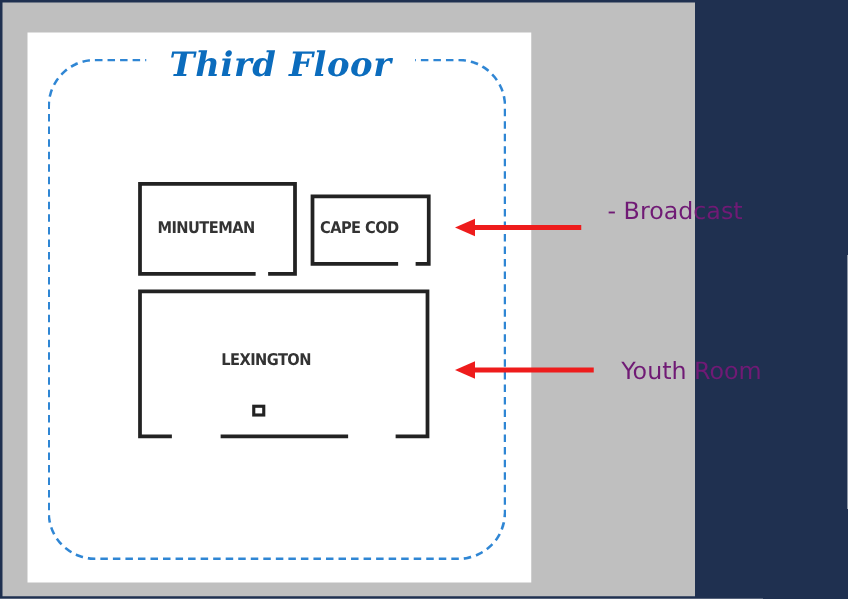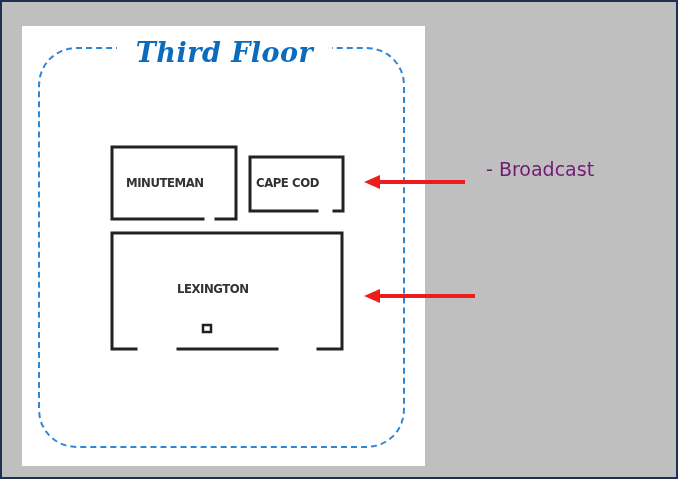--- a/index.html
+++ b/index.html
@@ -2,21 +2,21 @@
 <html><head>
   <meta charset="utf-8">
   <style>
     html, body { margin: 0; padding: 0; }
     body {
       width: 678px; height: 479px; position: relative; overflow: hidden;
       background: #1f3050;
       font-family: "Liberation Sans", sans-serif;
     }
     .slide {
-      position: absolute; left: 2px; top: 2px; width: 674px; height: 475px;
+      position: absolute; left: 2px; top: 2px; width: 554px; height: 475px;
       background: #bfbfbf;
     }
     .map-panel {
       position: absolute; left: 20px; top: 24px; width: 403px; height: 440px;
       background: #ffffff;
     }
     .floor-border {
       position: absolute; left: 16px; top: 21px; width: 367px; height: 401px;
       border: 2px dashed #2f86d4; border-radius: 38px; box-sizing: border-box;
     }
@@ -73,13 +73,14 @@
       <line x1="463" y1="180" x2="376" y2="180" stroke="#ee1c1c" stroke-width="4"></line>
       <polygon points="362,180 378,173 378,187" fill="#ee1c1c"></polygon>
     </g>
     <g>
       <line x1="473" y1="294" x2="376" y2="294" stroke="#ee1c1c" stroke-width="4"></line>
       <polygon points="362,294 378,287 378,301" fill="#ee1c1c"></polygon>
     </g>
   </svg>
 
   <div class="annot" style="left:484px; top:156px;">- Broadcast</div>
+  <div class="annot" style="left:495px; top:284px;">Youth Room</div>
 </div>
 
 </body></html>

